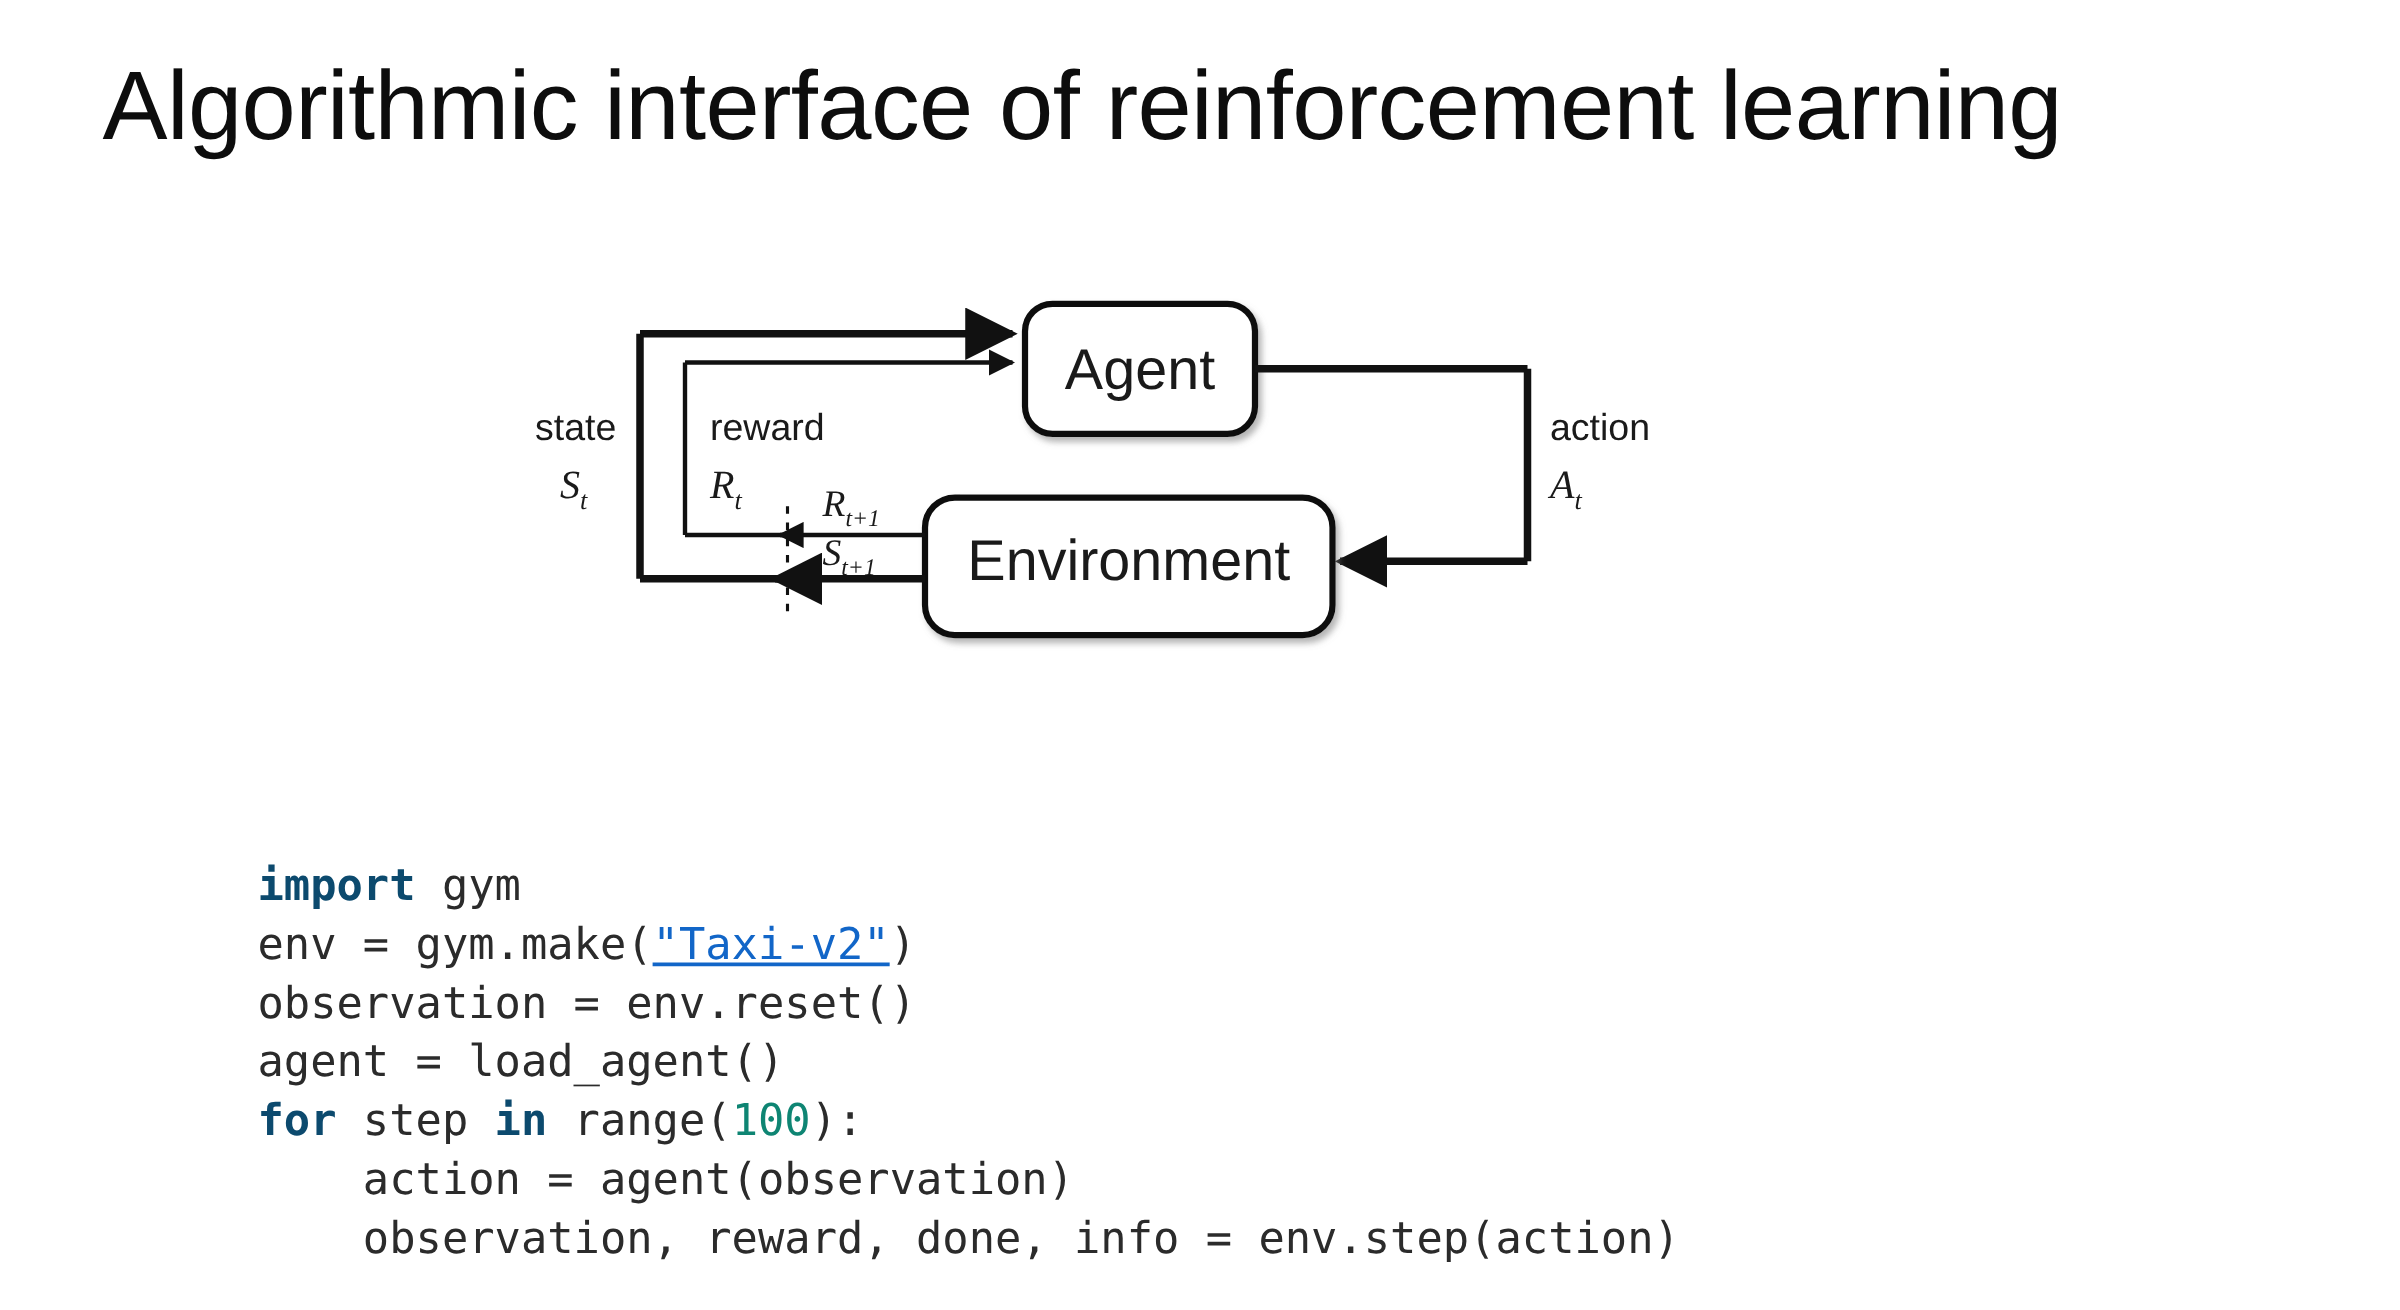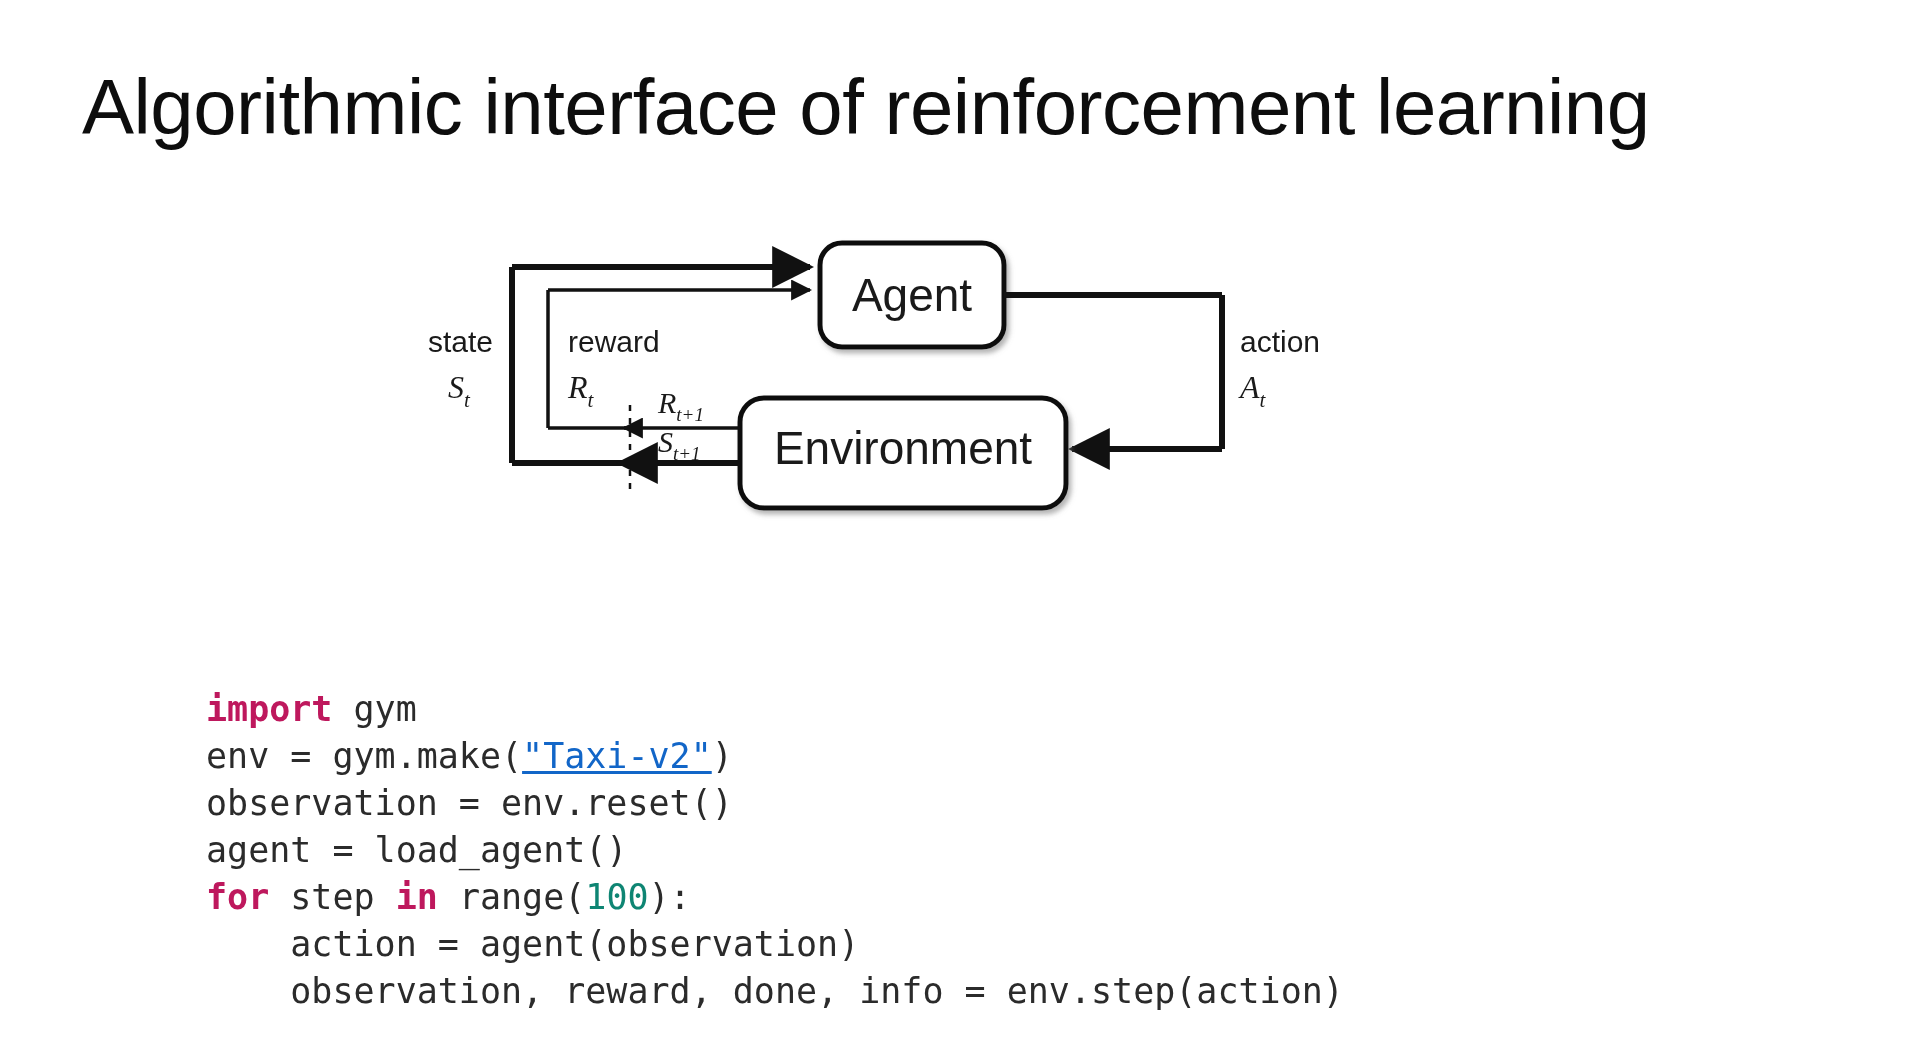--- a/index.html
+++ b/index.html
@@ -22,21 +22,20 @@
     left: 82px;
     top: 44px;
     width: 1790px;
     font-family: "Liberation Sans", sans-serif;
     font-size: 78px;
     font-weight: 400;
     line-height: 1.05;
     color: #0d0d0d;
     letter-spacing: -0.5px;
     white-space: nowrap;
-    margin-top: 23px;
   }
 
   
   .diagram {
     position: absolute;
     left: 0px;
     top: 215px;
     width: 1500px;
     height: 330px;
     text-decoration: underline;
@@ -56,21 +55,21 @@
     color: #2b2b2b;
     white-space: pre;
     letter-spacing: 0px;
   }
   .code-line {
     white-space: pre;
     height: 47px;
   }
   .kw {
     font-weight: bold;
-    color: #be185d;
+    color: #0c4a6e;
   }
   .num {
     color: #0e8573;
     text-align: right;
   }
   .link {
     color: #1266c8;
     text-decoration: underline;
     text-underline-offset: 3px;
   }

